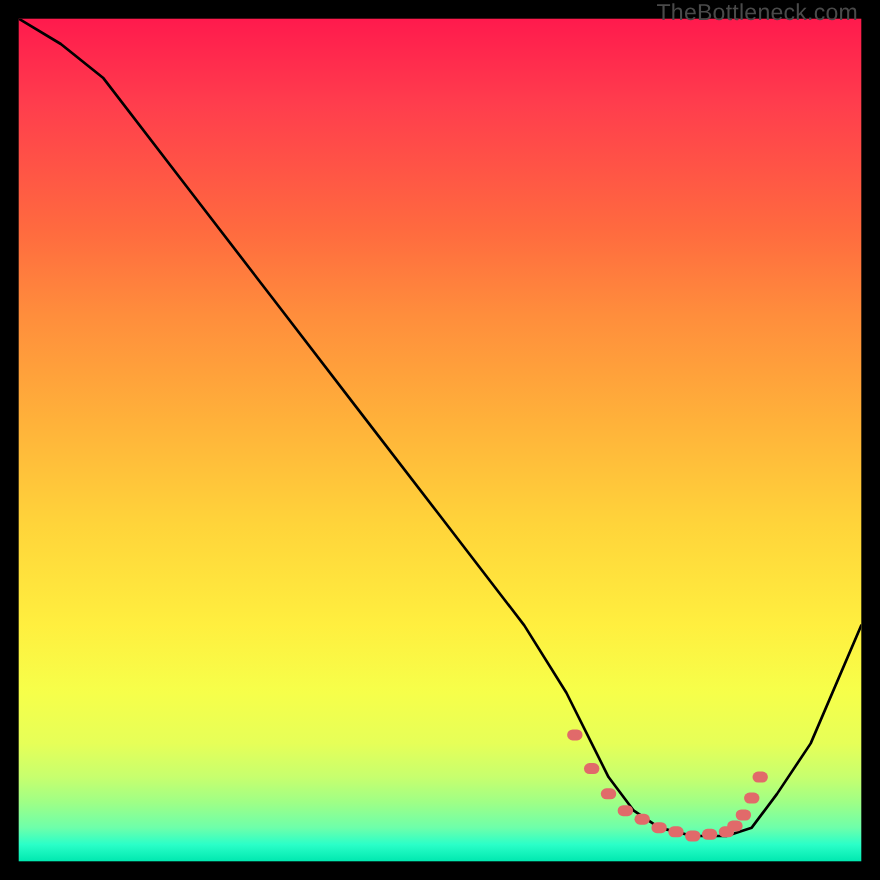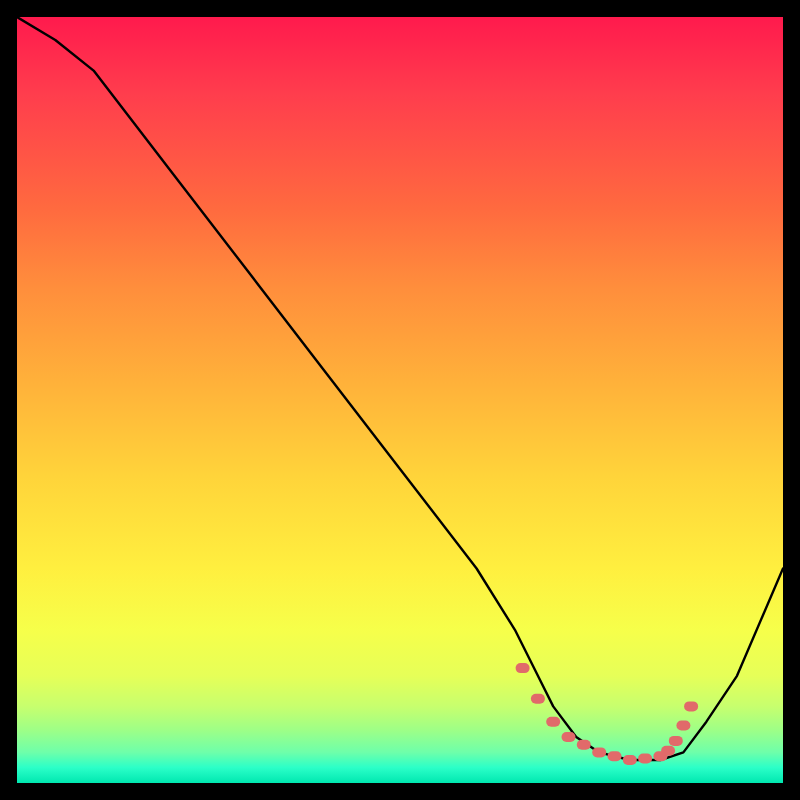--- a/index.html
+++ b/index.html
@@ -76,13 +76,14 @@
           <rect x="605.8" y="738.0" width="14" height="10" rx="5" ry="5" fill="#e16a6a"></rect>
           <rect x="621.1" y="736.5" width="14" height="10" rx="5" ry="5" fill="#e16a6a"></rect>
           <rect x="636.4" y="734.2" width="14" height="10" rx="5" ry="5" fill="#e16a6a"></rect>
           <rect x="644.1" y="728.8" width="14" height="10" rx="5" ry="5" fill="#e16a6a"></rect>
           <rect x="651.8" y="718.9" width="14" height="10" rx="5" ry="5" fill="#e16a6a"></rect>
           <rect x="659.4" y="703.5" width="14" height="10" rx="5" ry="5" fill="#e16a6a"></rect>
           <rect x="667.1" y="684.4" width="14" height="10" rx="5" ry="5" fill="#e16a6a"></rect>
         </g>
     </svg>
   </div>
+  <div class="watermark">TheBottleneck.com</div>
 </div>
 
 </body></html>

